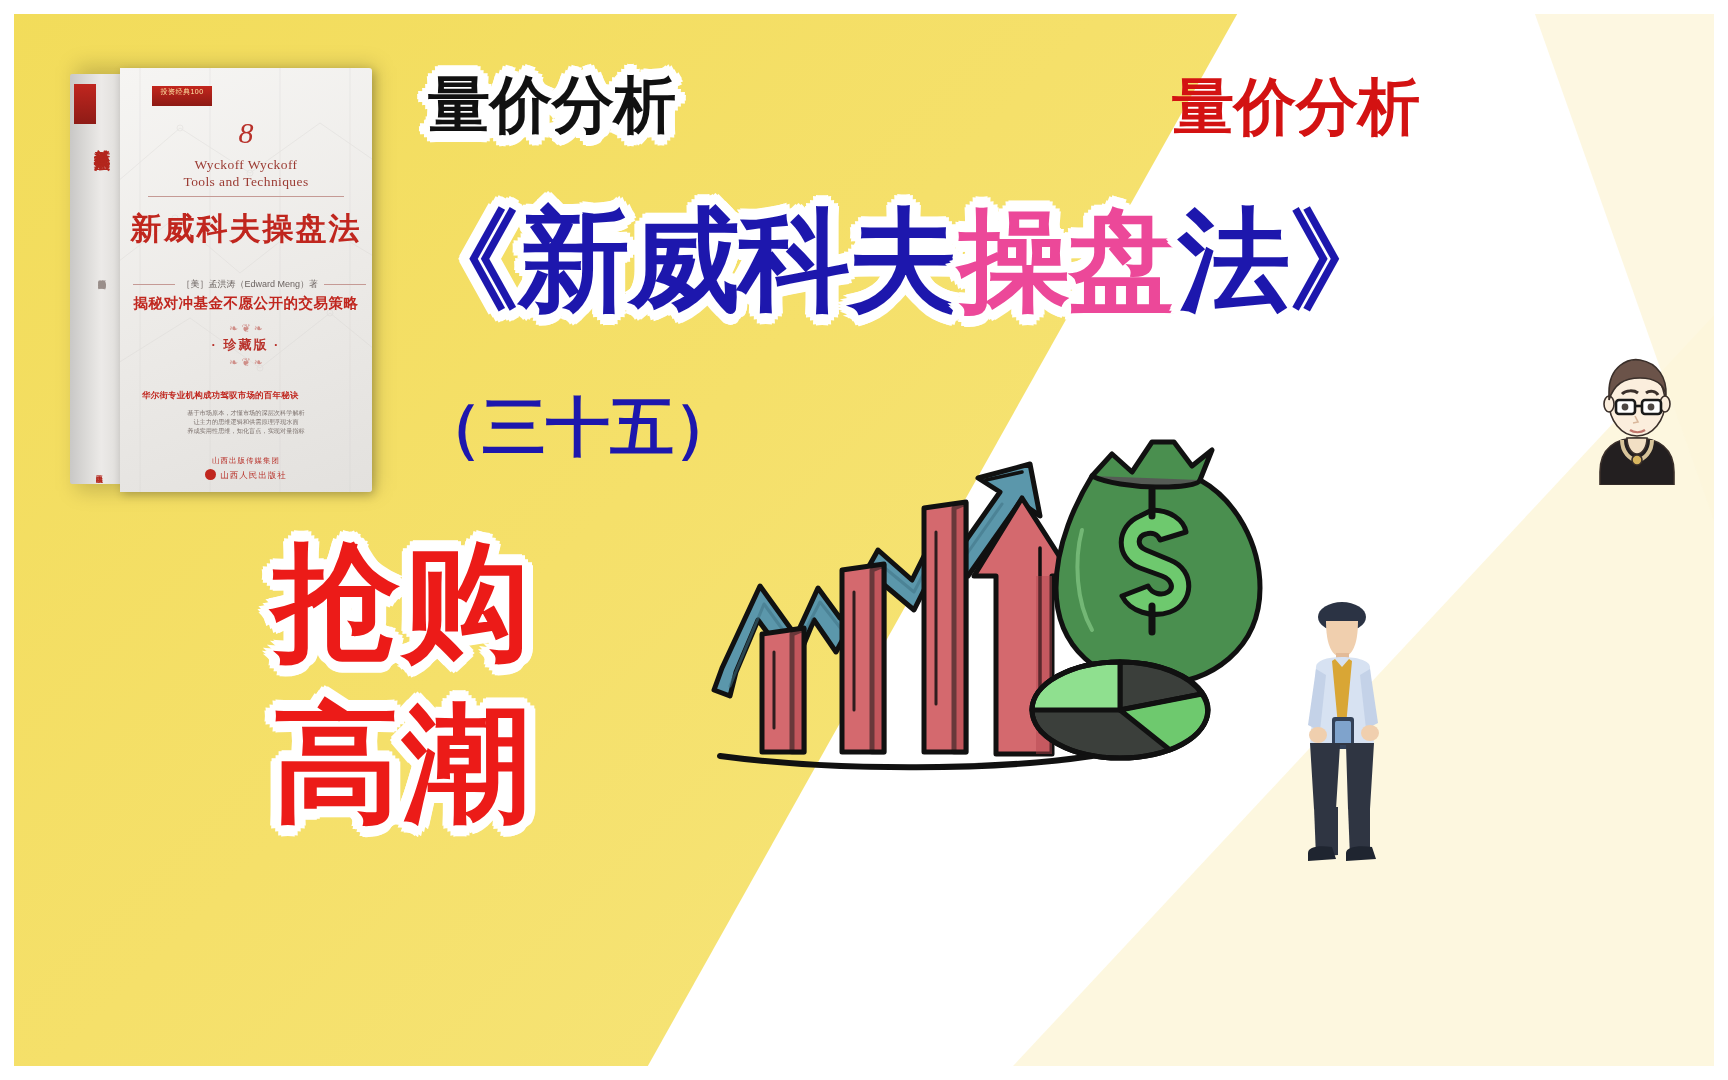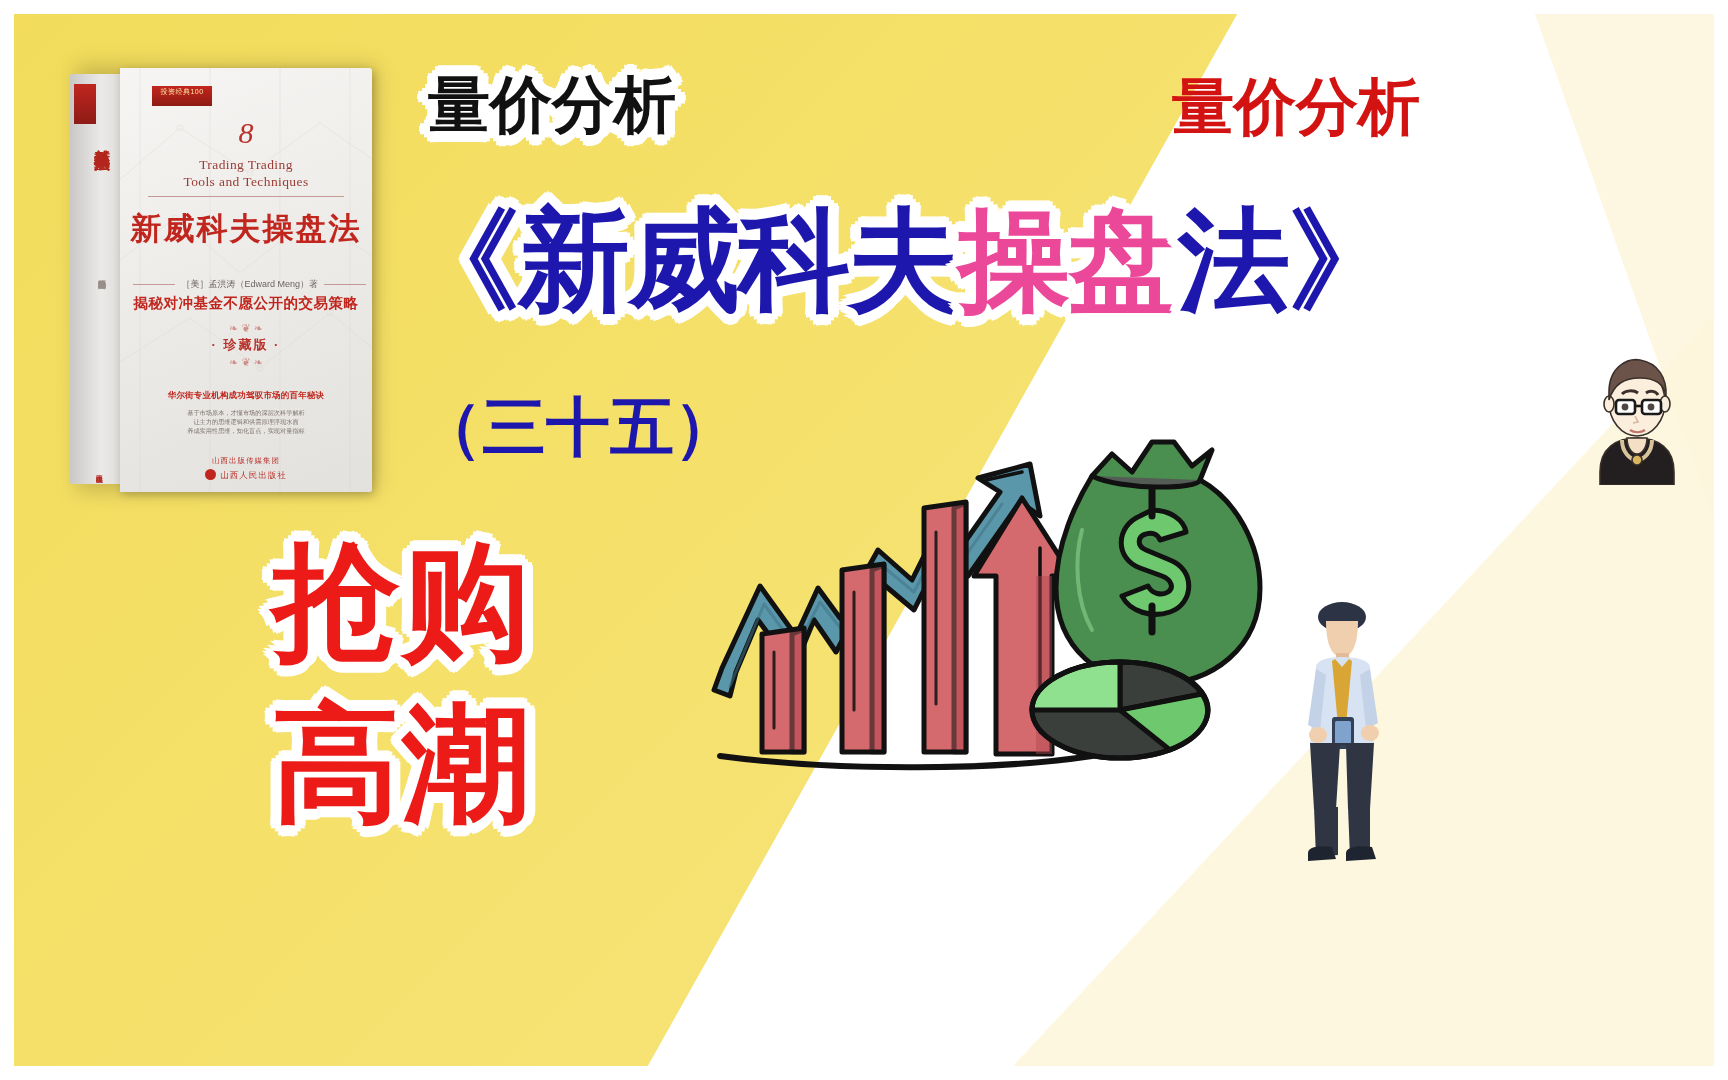--- a/index.html
+++ b/index.html
@@ -176,21 +176,20 @@
     font-size:13px; color:#b8312a; letter-spacing:2px; font-weight:700;
   }
   .face-orn{
     position:absolute; left:0; right:0;
     text-align:center; font-size:11px; color:#cf8e88;
   }
   .face-orn.a{ top:254px; }
   .face-orn.b{ top:288px; }
   .face-blurb{
     position:absolute; left:22px; right:22px; top:322px;
-    text-align:center;
     font-size:8.5px; font-weight:700; color:#c0261e; letter-spacing:.2px;
   }
   .face-bullets{
     position:absolute; left:30px; right:30px; top:340px;
     font-size:6.2px; line-height:9px; color:#7b706c; text-align:center;
   }
   .face-pubbox{
     position:absolute; left:0; right:0; bottom:10px;
     text-align:center;
   }
@@ -315,21 +314,21 @@
         </g>
       </svg>
 
       <div class="tag-red">
         <span>投资经典100</span>
       </div>
 
       <div class="face-mono">8</div>
 
       <div class="face-en">
-        <div>Trading Trading</div>
+        <div>Wyckoff Wyckoff</div>
         <div>Tools and Techniques</div>
       </div>
 
       <div class="face-rule"></div>
 
       <div class="face-title">新威科夫操盘法</div>
       <div class="face-subtitle">揭秘对冲基金不愿公开的交易策略</div>
 
       <div class="face-author">
         <span class="line"></span><span>［美］孟洪涛（Edward Meng）著</span><span class="line"></span>

